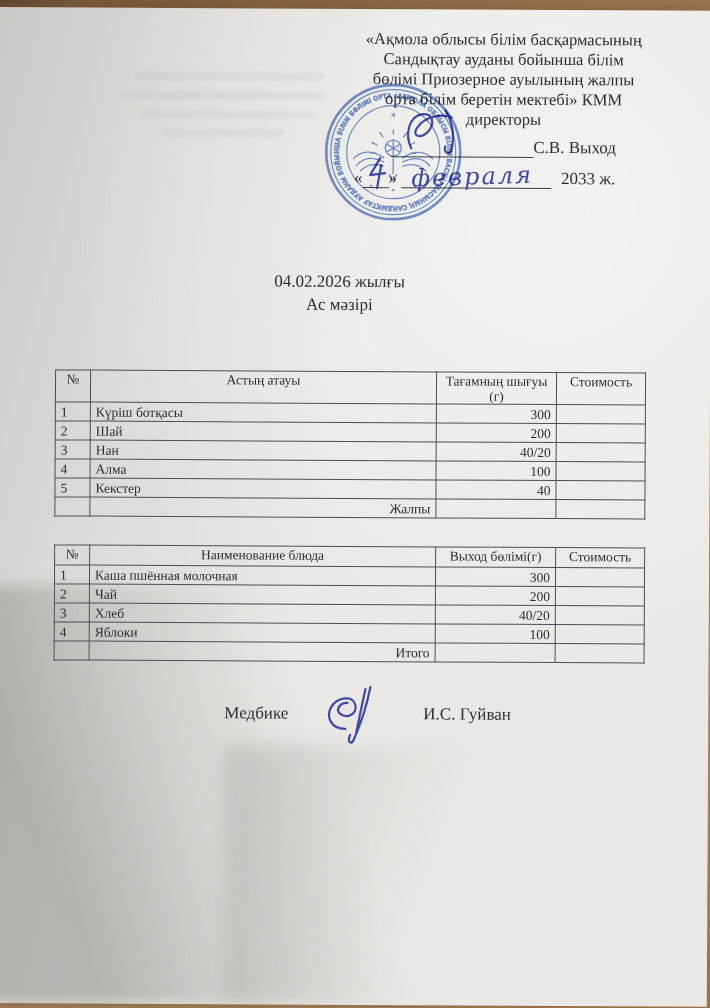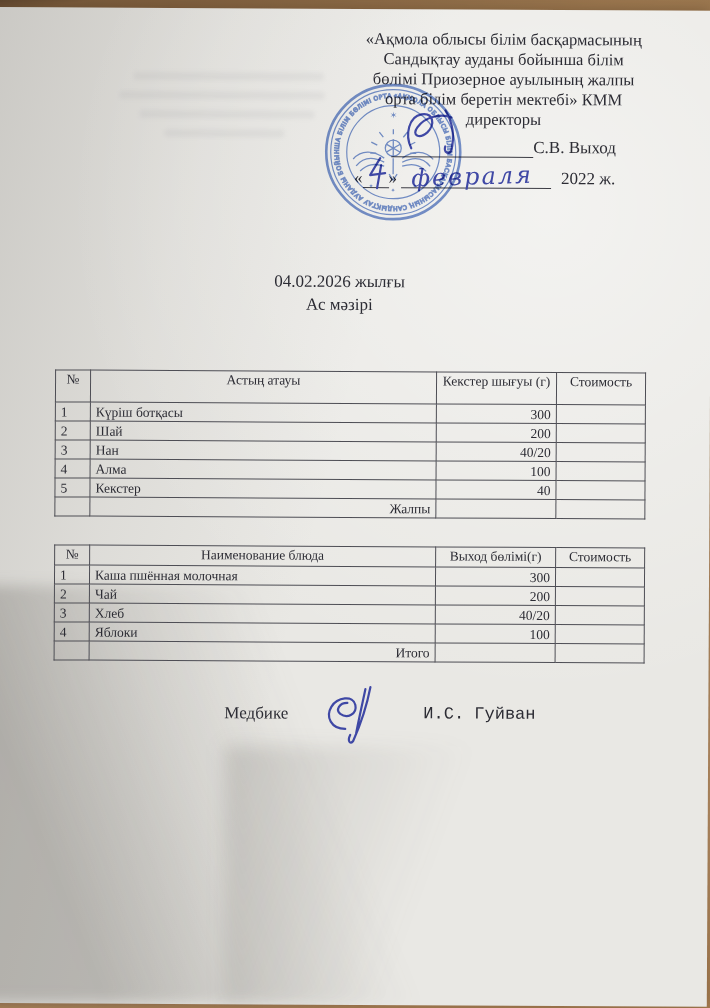--- a/index.html
+++ b/index.html
@@ -83,21 +83,21 @@
   td.num{padding-left:7px;}
   td.out{text-align:right;}
   td.total{text-align:right;padding-right:6px;height:15px;line-height:14px;}
   #table-kk{top:369px;}
   #table-kk th{height:30px;}
   #table-ru{top:544px;}
   #table-ru th{height:18px;}
 
   .footer-row{position:absolute;left:0;top:702px;width:710px;height:24px;font-size:17px;color:#2c2c34;}
   .footer-role{position:absolute;left:228px;top:0;}
-  .footer-name{position:absolute;left:427px;top:0;font-family:Liberation Mono, monospace;}
+  .footer-name{position:absolute;left:427px;top:0;}
 </style>
 </head>
 <body>
 
 <div class="paper">
   <div class="shadow-bl"></div>
   <div class="shadow-mid"></div>
 
   <div class="content">
 
@@ -129,21 +129,21 @@
       <span>«</span>
       <span class="day-box">
         <svg class="ink-svg" style="left:3px;top:-12px;" width="24" height="34" viewBox="0 0 24 34">
           <path d="M14,2 L4,19 L19,17 M15,9 L11,32"></path>
         </svg>
       </span>
       <span>»</span>
       <span class="month-box">
         <span class="hand hand-month">февраля</span>
       </span>
-      <span class="year">2022 ж.</span>
+      <span class="year">2033 ж.</span>
     </div>
 
     <svg class="stamp" viewBox="0 0 140 140">
       <circle cx="70" cy="70" r="67" stroke-width="2.6"></circle>
       <circle cx="70" cy="70" r="62.5" stroke-width="1.2"></circle>
       <circle cx="70" cy="70" r="46.5" stroke-width="1.2"></circle>
       <defs>
         <path id="ringPath" d="M 70,15.5 a 54.5,54.5 0 1,1 -0.05,0 z"></path>
       </defs>
       <text font-size="6" letter-spacing="0.45" font-family="DejaVu Sans, sans-serif">
@@ -172,21 +172,21 @@
       <colgroup>
           <col class="col-num">
           <col class="col-name">
           <col class="col-out">
           <col class="col-cost">
         </colgroup>
       <tbody>
           <tr>
         <th>№</th>
         <th>Астың атауы</th>
-        <th style="white-space:normal;">Кекстер шығуы (г)</th>
+        <th style="white-space:normal;">Тағамның шығуы (г)</th>
         <th>Стоимость</th>
       </tr>
       <tr>
         <td class="num">1</td>
         <td>Күріш ботқасы</td>
         <td class="out">300</td>
         <td></td>
       </tr>
       <tr>
         <td class="num">2</td>

